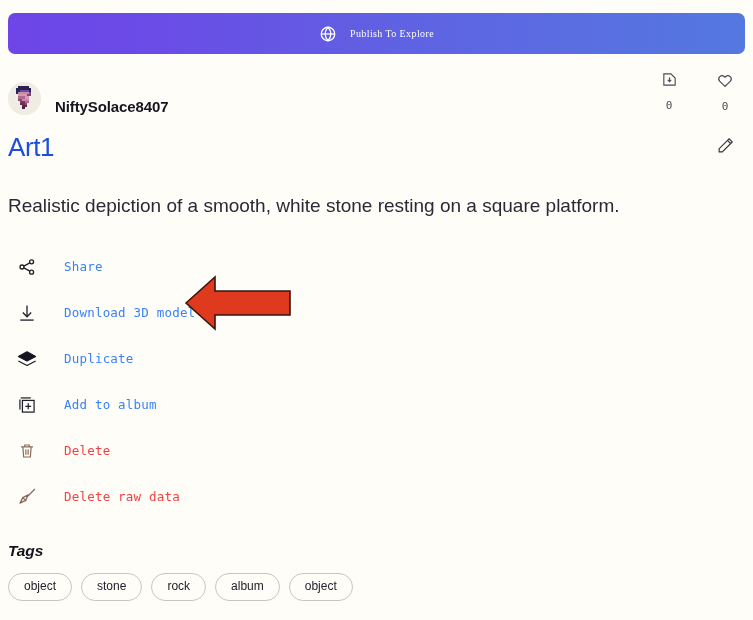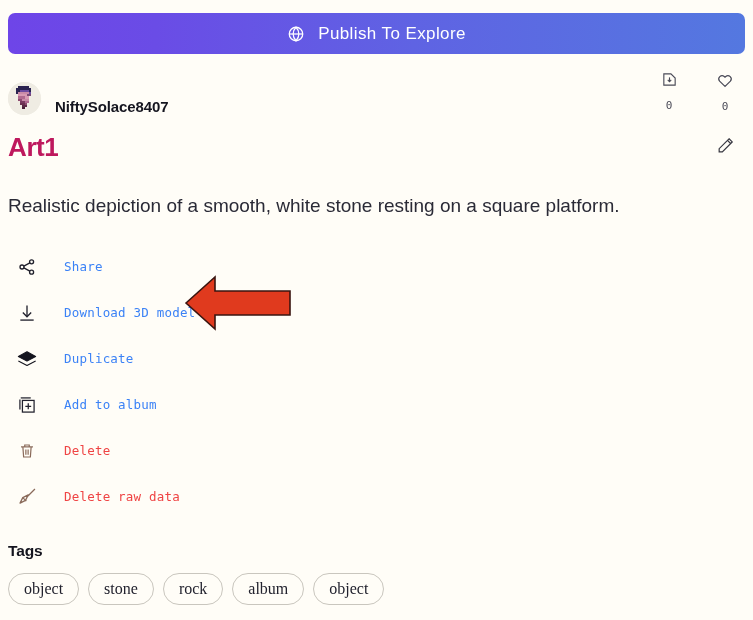--- a/index.html
+++ b/index.html
@@ -38,22 +38,22 @@
   }
   .publish-banner .globe-icon {
     display: flex;
     align-items: center;
     justify-content: center;
     width: 18px;
     height: 18px;
   }
   .publish-label {
     color: #ffffff;
-    font-family: Liberation Sans, sans-serif;
-    font-size: 17px;
+    font-family: Liberation Serif, serif;
+    font-size: 10px;
     letter-spacing: 0.4px;
   }
 
   
   .author-row {
     margin-top: 21px;
     height: 40px;
     display: flex;
     align-items: flex-end;
     position: relative;
@@ -96,23 +96,23 @@
 
   
   .title-row {
     margin-top: 17px;
     display: flex;
     align-items: center;
     justify-content: space-between;
   }
   .art-title {
     font-size: 26px;
-    font-weight: bold;
+    font-weight: normal;
     letter-spacing: -0.4px;
-    color: #be185d;
+    color: #1d4ed8;
     text-align: center;
   }
   .edit-icon-btn {
     margin-right: 8px;
     width: 24px;
     height: 24px;
     display: flex;
     align-items: center;
     justify-content: center;
     cursor: pointer;
@@ -161,34 +161,35 @@
     height: 56px;
     pointer-events: none;
   }
 
   
   .section-heading {
     font-size: 15.5px;
     font-weight: bold;
     color: #14141e;
     letter-spacing: -0.1px;
+    font-style: italic;
   }
   .tags-heading { margin-top: 22px; }
   .tag-list {
     margin-top: 13px;
     display: flex;
     gap: 9px;
     flex-wrap: wrap;
   }
   .tag-pill {
     border: 1px solid #c9c6be;
     border-radius: 999px;
     padding: 6px 15px 7px 15px;
-    font-family: Liberation Serif, serif;
-    font-size: 16px;
+    font-family: Liberation Sans, sans-serif;
+    font-size: 12px;
     color: #22222e;
     background: #fffdf7;
     cursor: pointer;
     line-height: 1.1;
   }
   .details-heading { margin-top: 22px; }
 </style>
 </head>
 <body>
 

